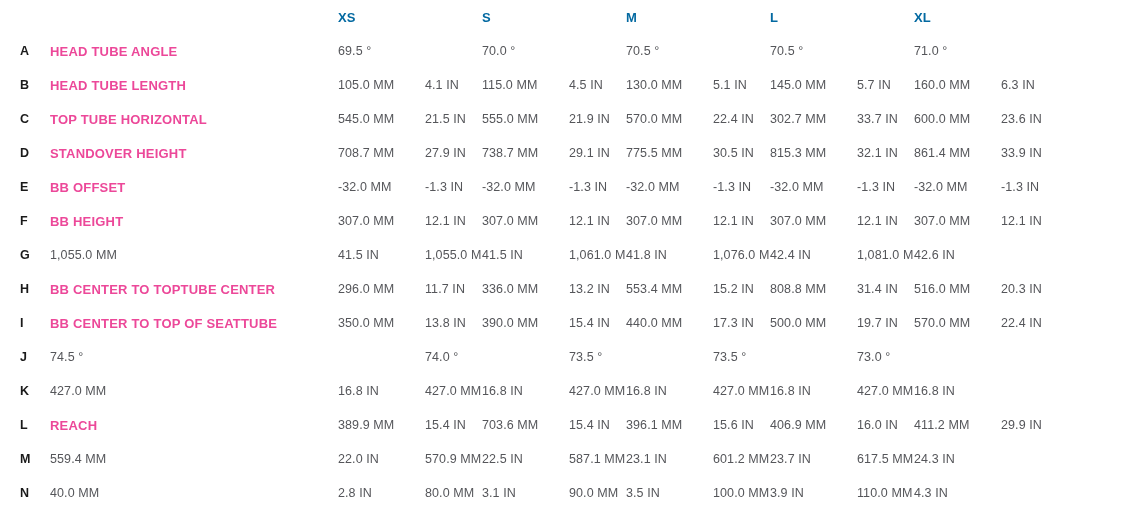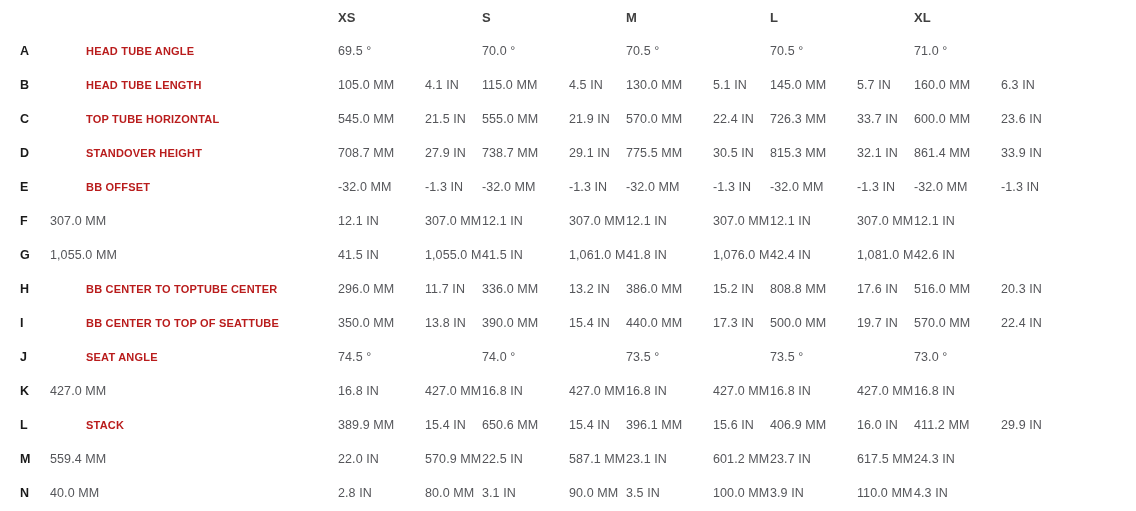--- a/index.html
+++ b/index.html
@@ -24,34 +24,33 @@
     height: 34px;
     align-items: center;
   }
   .cell {
     white-space: nowrap;
     overflow: hidden;
   }
   .size-header {
     font-size: 13px;
     font-weight: 700;
-    color: #404040;
+    color: #0369a1;
     letter-spacing: 0.2px;
   }
   .row-letter {
     font-size: 12.5px;
     font-weight: 700;
     color: #1a1a1a;
   }
   .row-label {
-    font-size: 11px;
+    font-size: 13px;
     font-weight: 700;
-    color: #b91c1c;
+    color: #ec4899;
     letter-spacing: 0.2px;
-    margin-left: 36px;
   }
   .value {
     font-size: 12.5px;
     font-weight: 400;
     color: #55565a;
     letter-spacing: 0.1px;
   }
 </style>
 </head>
 <body>
@@ -105,21 +104,21 @@
         </div>
         <div class="grid-row">
           <div class="cell row-letter">C</div>
           <div class="cell row-label">TOP TUBE HORIZONTAL</div>
           <div class="cell value">545.0 MM</div>
           <div class="cell value">21.5 IN</div>
           <div class="cell value">555.0 MM</div>
           <div class="cell value">21.9 IN</div>
           <div class="cell value">570.0 MM</div>
           <div class="cell value">22.4 IN</div>
-          <div class="cell value">726.3 MM</div>
+          <div class="cell value">302.7 MM</div>
           <div class="cell value">33.7 IN</div>
           <div class="cell value">600.0 MM</div>
           <div class="cell value">23.6 IN</div>
         </div>
         <div class="grid-row">
           <div class="cell row-letter">D</div>
           <div class="cell row-label">STANDOVER HEIGHT</div>
           <div class="cell value">708.7 MM</div>
           <div class="cell value">27.9 IN</div>
           <div class="cell value">738.7 MM</div>
@@ -140,20 +139,21 @@
           <div class="cell value">-1.3 IN</div>
           <div class="cell value">-32.0 MM</div>
           <div class="cell value">-1.3 IN</div>
           <div class="cell value">-32.0 MM</div>
           <div class="cell value">-1.3 IN</div>
           <div class="cell value">-32.0 MM</div>
           <div class="cell value">-1.3 IN</div>
         </div>
         <div class="grid-row">
           <div class="cell row-letter">F</div>
+          <div class="cell row-label">BB HEIGHT</div>
           <div class="cell value">307.0 MM</div>
           <div class="cell value">12.1 IN</div>
           <div class="cell value">307.0 MM</div>
           <div class="cell value">12.1 IN</div>
           <div class="cell value">307.0 MM</div>
           <div class="cell value">12.1 IN</div>
           <div class="cell value">307.0 MM</div>
           <div class="cell value">12.1 IN</div>
           <div class="cell value">307.0 MM</div>
           <div class="cell value">12.1 IN</div>
@@ -171,44 +171,43 @@
           <div class="cell value">1,081.0 MM</div>
           <div class="cell value">42.6 IN</div>
         </div>
         <div class="grid-row">
           <div class="cell row-letter">H</div>
           <div class="cell row-label">BB CENTER TO TOPTUBE CENTER</div>
           <div class="cell value">296.0 MM</div>
           <div class="cell value">11.7 IN</div>
           <div class="cell value">336.0 MM</div>
           <div class="cell value">13.2 IN</div>
-          <div class="cell value">386.0 MM</div>
+          <div class="cell value">553.4 MM</div>
           <div class="cell value">15.2 IN</div>
           <div class="cell value">808.8 MM</div>
-          <div class="cell value">17.6 IN</div>
+          <div class="cell value">31.4 IN</div>
           <div class="cell value">516.0 MM</div>
           <div class="cell value">20.3 IN</div>
         </div>
         <div class="grid-row">
           <div class="cell row-letter">I</div>
           <div class="cell row-label">BB CENTER TO TOP OF SEATTUBE</div>
           <div class="cell value">350.0 MM</div>
           <div class="cell value">13.8 IN</div>
           <div class="cell value">390.0 MM</div>
           <div class="cell value">15.4 IN</div>
           <div class="cell value">440.0 MM</div>
           <div class="cell value">17.3 IN</div>
           <div class="cell value">500.0 MM</div>
           <div class="cell value">19.7 IN</div>
           <div class="cell value">570.0 MM</div>
           <div class="cell value">22.4 IN</div>
         </div>
         <div class="grid-row">
           <div class="cell row-letter">J</div>
-          <div class="cell row-label">SEAT ANGLE</div>
           <div class="cell value">74.5 °</div>
           <div class="cell value"></div>
           <div class="cell value">74.0 °</div>
           <div class="cell value"></div>
           <div class="cell value">73.5 °</div>
           <div class="cell value"></div>
           <div class="cell value">73.5 °</div>
           <div class="cell value"></div>
           <div class="cell value">73.0 °</div>
           <div class="cell value"></div>
@@ -221,24 +220,24 @@
           <div class="cell value">16.8 IN</div>
           <div class="cell value">427.0 MM</div>
           <div class="cell value">16.8 IN</div>
           <div class="cell value">427.0 MM</div>
           <div class="cell value">16.8 IN</div>
           <div class="cell value">427.0 MM</div>
           <div class="cell value">16.8 IN</div>
         </div>
         <div class="grid-row">
           <div class="cell row-letter">L</div>
-          <div class="cell row-label">STACK</div>
+          <div class="cell row-label">REACH</div>
           <div class="cell value">389.9 MM</div>
           <div class="cell value">15.4 IN</div>
-          <div class="cell value">650.6 MM</div>
+          <div class="cell value">703.6 MM</div>
           <div class="cell value">15.4 IN</div>
           <div class="cell value">396.1 MM</div>
           <div class="cell value">15.6 IN</div>
           <div class="cell value">406.9 MM</div>
           <div class="cell value">16.0 IN</div>
           <div class="cell value">411.2 MM</div>
           <div class="cell value">29.9 IN</div>
         </div>
         <div class="grid-row">
           <div class="cell row-letter">M</div>

